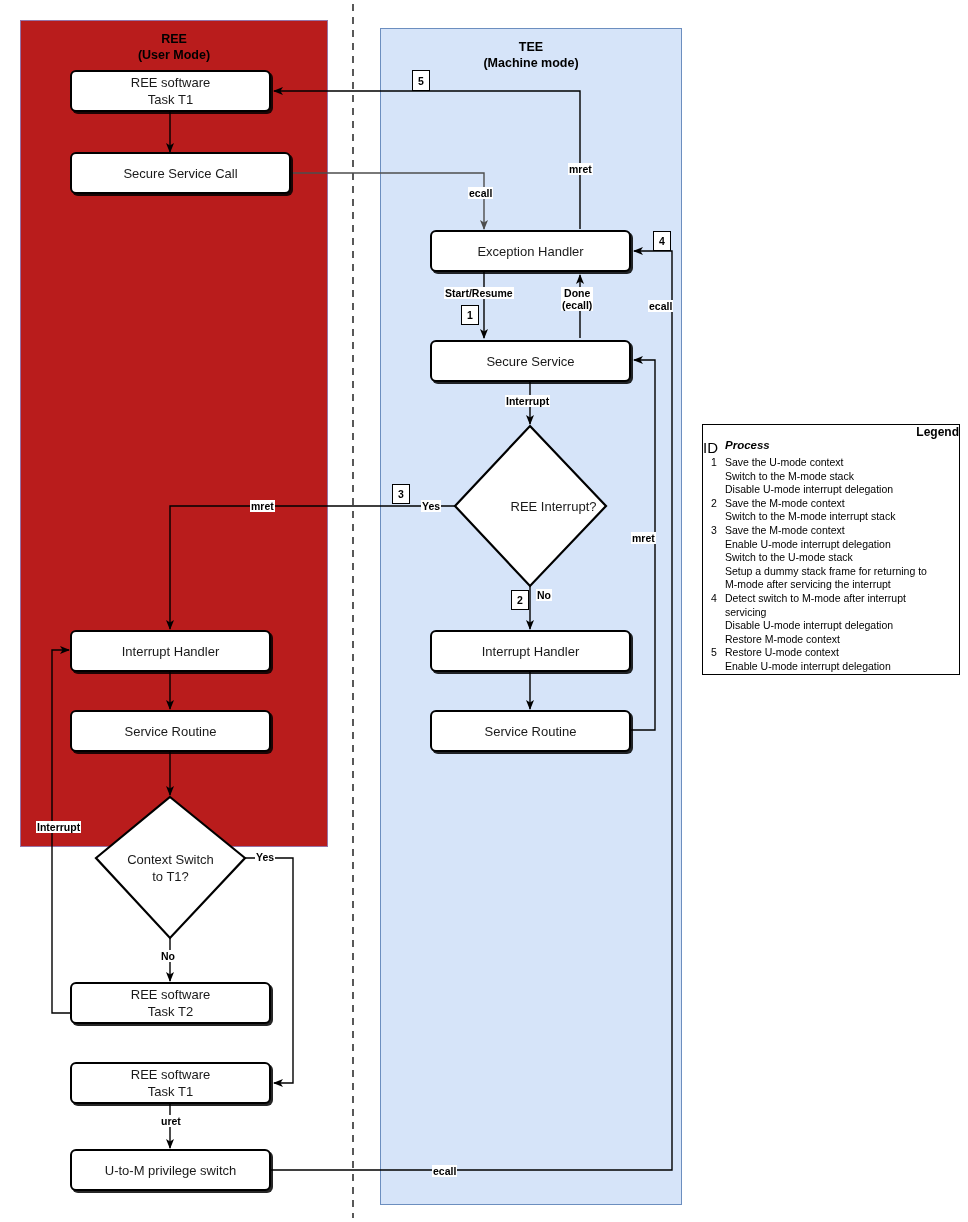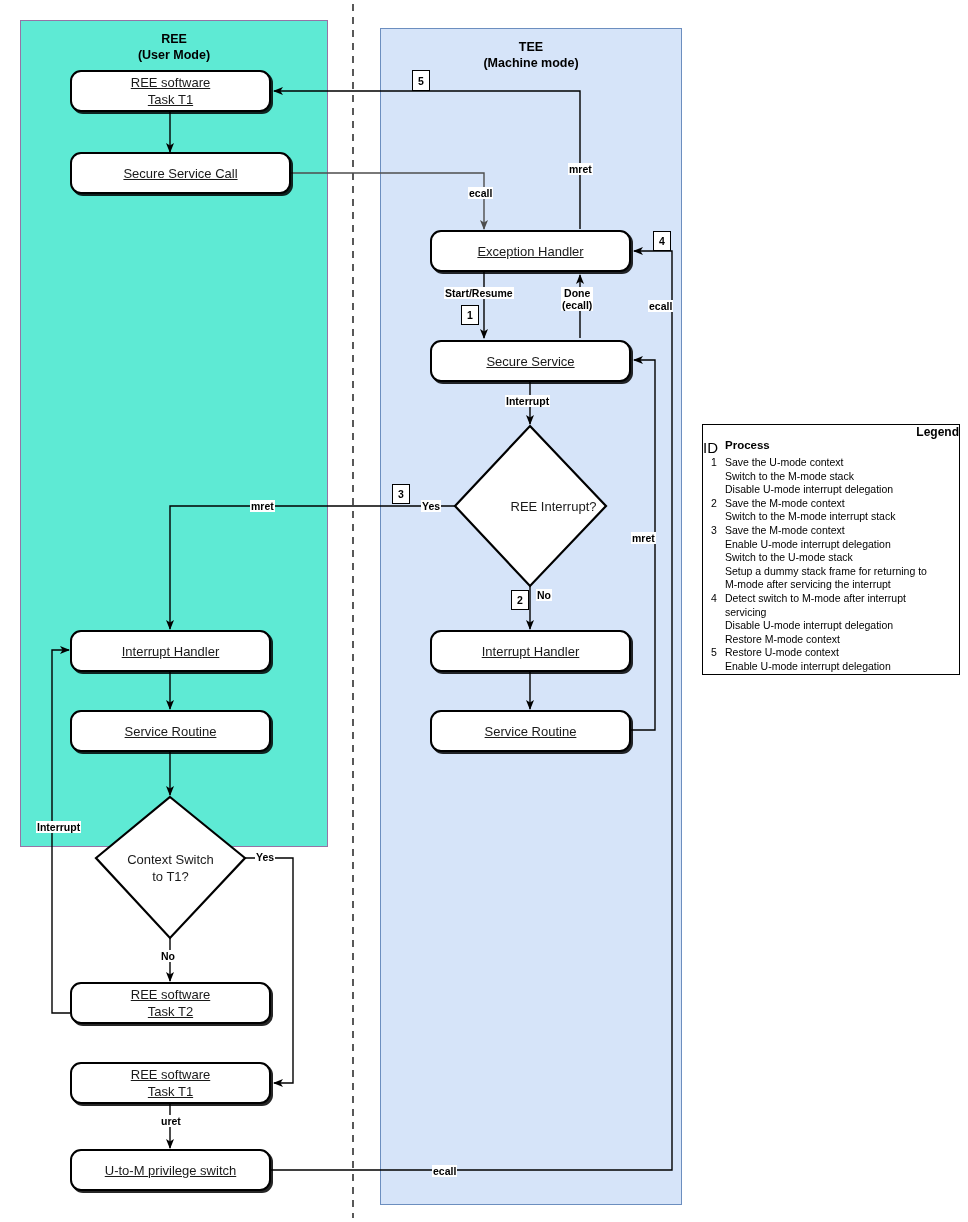--- a/index.html
+++ b/index.html
@@ -4,54 +4,54 @@
 <style>
   html,body{margin:0;padding:0;background:#ffffff;}
   body{font-family:"Liberation Sans", sans-serif;}
   #canvas{position:relative;width:968px;height:1222px;overflow:hidden;background:#fff;}
   svg.layer{position:absolute;left:0;top:0;width:968px;height:1222px;}
 
   .panel{position:absolute;box-sizing:border-box;}
   .panel-title{position:absolute;width:100%;text-align:center;font-weight:bold;font-size:12.5px;color:#000;line-height:16px;}
 
   .node{position:absolute;box-sizing:border-box;background:#ffffff;border:2px solid #000;
-        border-radius:11px;display:flex;align-items:center;justify-content:center;
+        border-radius:6px;display:flex;align-items:center;justify-content:center;
         text-align:center;font-size:13px;color:#1a1a1a;line-height:17px;
-        box-shadow:2px 2px 0 0 rgba(0,0,0,0.85);text-decoration:underline;}
+        box-shadow:2px 2px 0 0 rgba(0,0,0,0.85);}
   .diamond-label{position:absolute;display:flex;align-items:center;justify-content:center;
         text-align:center;font-size:13px;color:#1a1a1a;line-height:17px;box-sizing:border-box;}
 
   .edge-label{position:absolute;background:#ffffff;font-size:10.5px;font-weight:bold;
         color:#000;padding:0 1px;white-space:nowrap;line-height:12px;}
   .step-box{position:absolute;background:#ffffff;border:1px solid #000;
         font-size:10.5px;font-weight:bold;color:#000;
         display:flex;align-items:center;justify-content:center;box-sizing:border-box;}
 
   
   #legend{position:absolute;left:702px;top:424px;width:258px;
       border:1px solid #000;box-sizing:border-box;background:#fff;
       border-collapse:collapse;}
   #legend table{border-collapse:collapse;width:100%;}
   #legend td,#legend th{border:0;padding:0;vertical-align:top;}
   .lg-title{text-align:right;font-weight:bold;font-size:12px;padding:6px 0 6px 0;
       border-bottom:1px solid #000;}
   .lg-head-id{width:22px;text-align:left;font-weight:normal;font-size:15px;
       border-right:1px solid #000;border-bottom:1px solid #000;padding:6px 0 8px 0;}
   .lg-head-proc{font-weight:bold;font-size:11.5px;border-bottom:1px solid #000;
-      padding:6px 0 8px 6px;}
+      padding:6px 0 8px 6px;font-style:italic;}
   .lg-id{width:22px;text-align:center;font-size:10.5px;border-right:1px solid #000;
       padding:0;vertical-align:middle;}
   .lg-proc{font-size:10.5px;line-height:13.6px;padding:5px 4px 5px 6px;color:#000;}
 </style>
 </head>
 <body>
 
 <div id="canvas">
 
-  <div class="panel" id="panel-ree" style="left:20px;top:20px;width:308px;height:827px;background:#5eead4;border:1px solid #9673a6;text-decoration:underline;">
+  <div class="panel" id="panel-ree" style="left:20px;top:20px;width:308px;height:827px;background:#b91c1c;border:1px solid #9673a6;text-decoration:underline;">
     <div class="panel-title" style="top:10px;">
       <span>REE</span><br>
       <span>(User Mode)</span>
     </div>
   </div>
 
   <div class="panel" id="panel-tee" style="left:380px;top:28px;width:302px;height:1177px;background:#d6e4f9;border:1px solid #6c8ebf;">
     <div class="panel-title" style="top:10px;">
       <span>TEE</span><br>
       <span>(Machine mode)</span>

